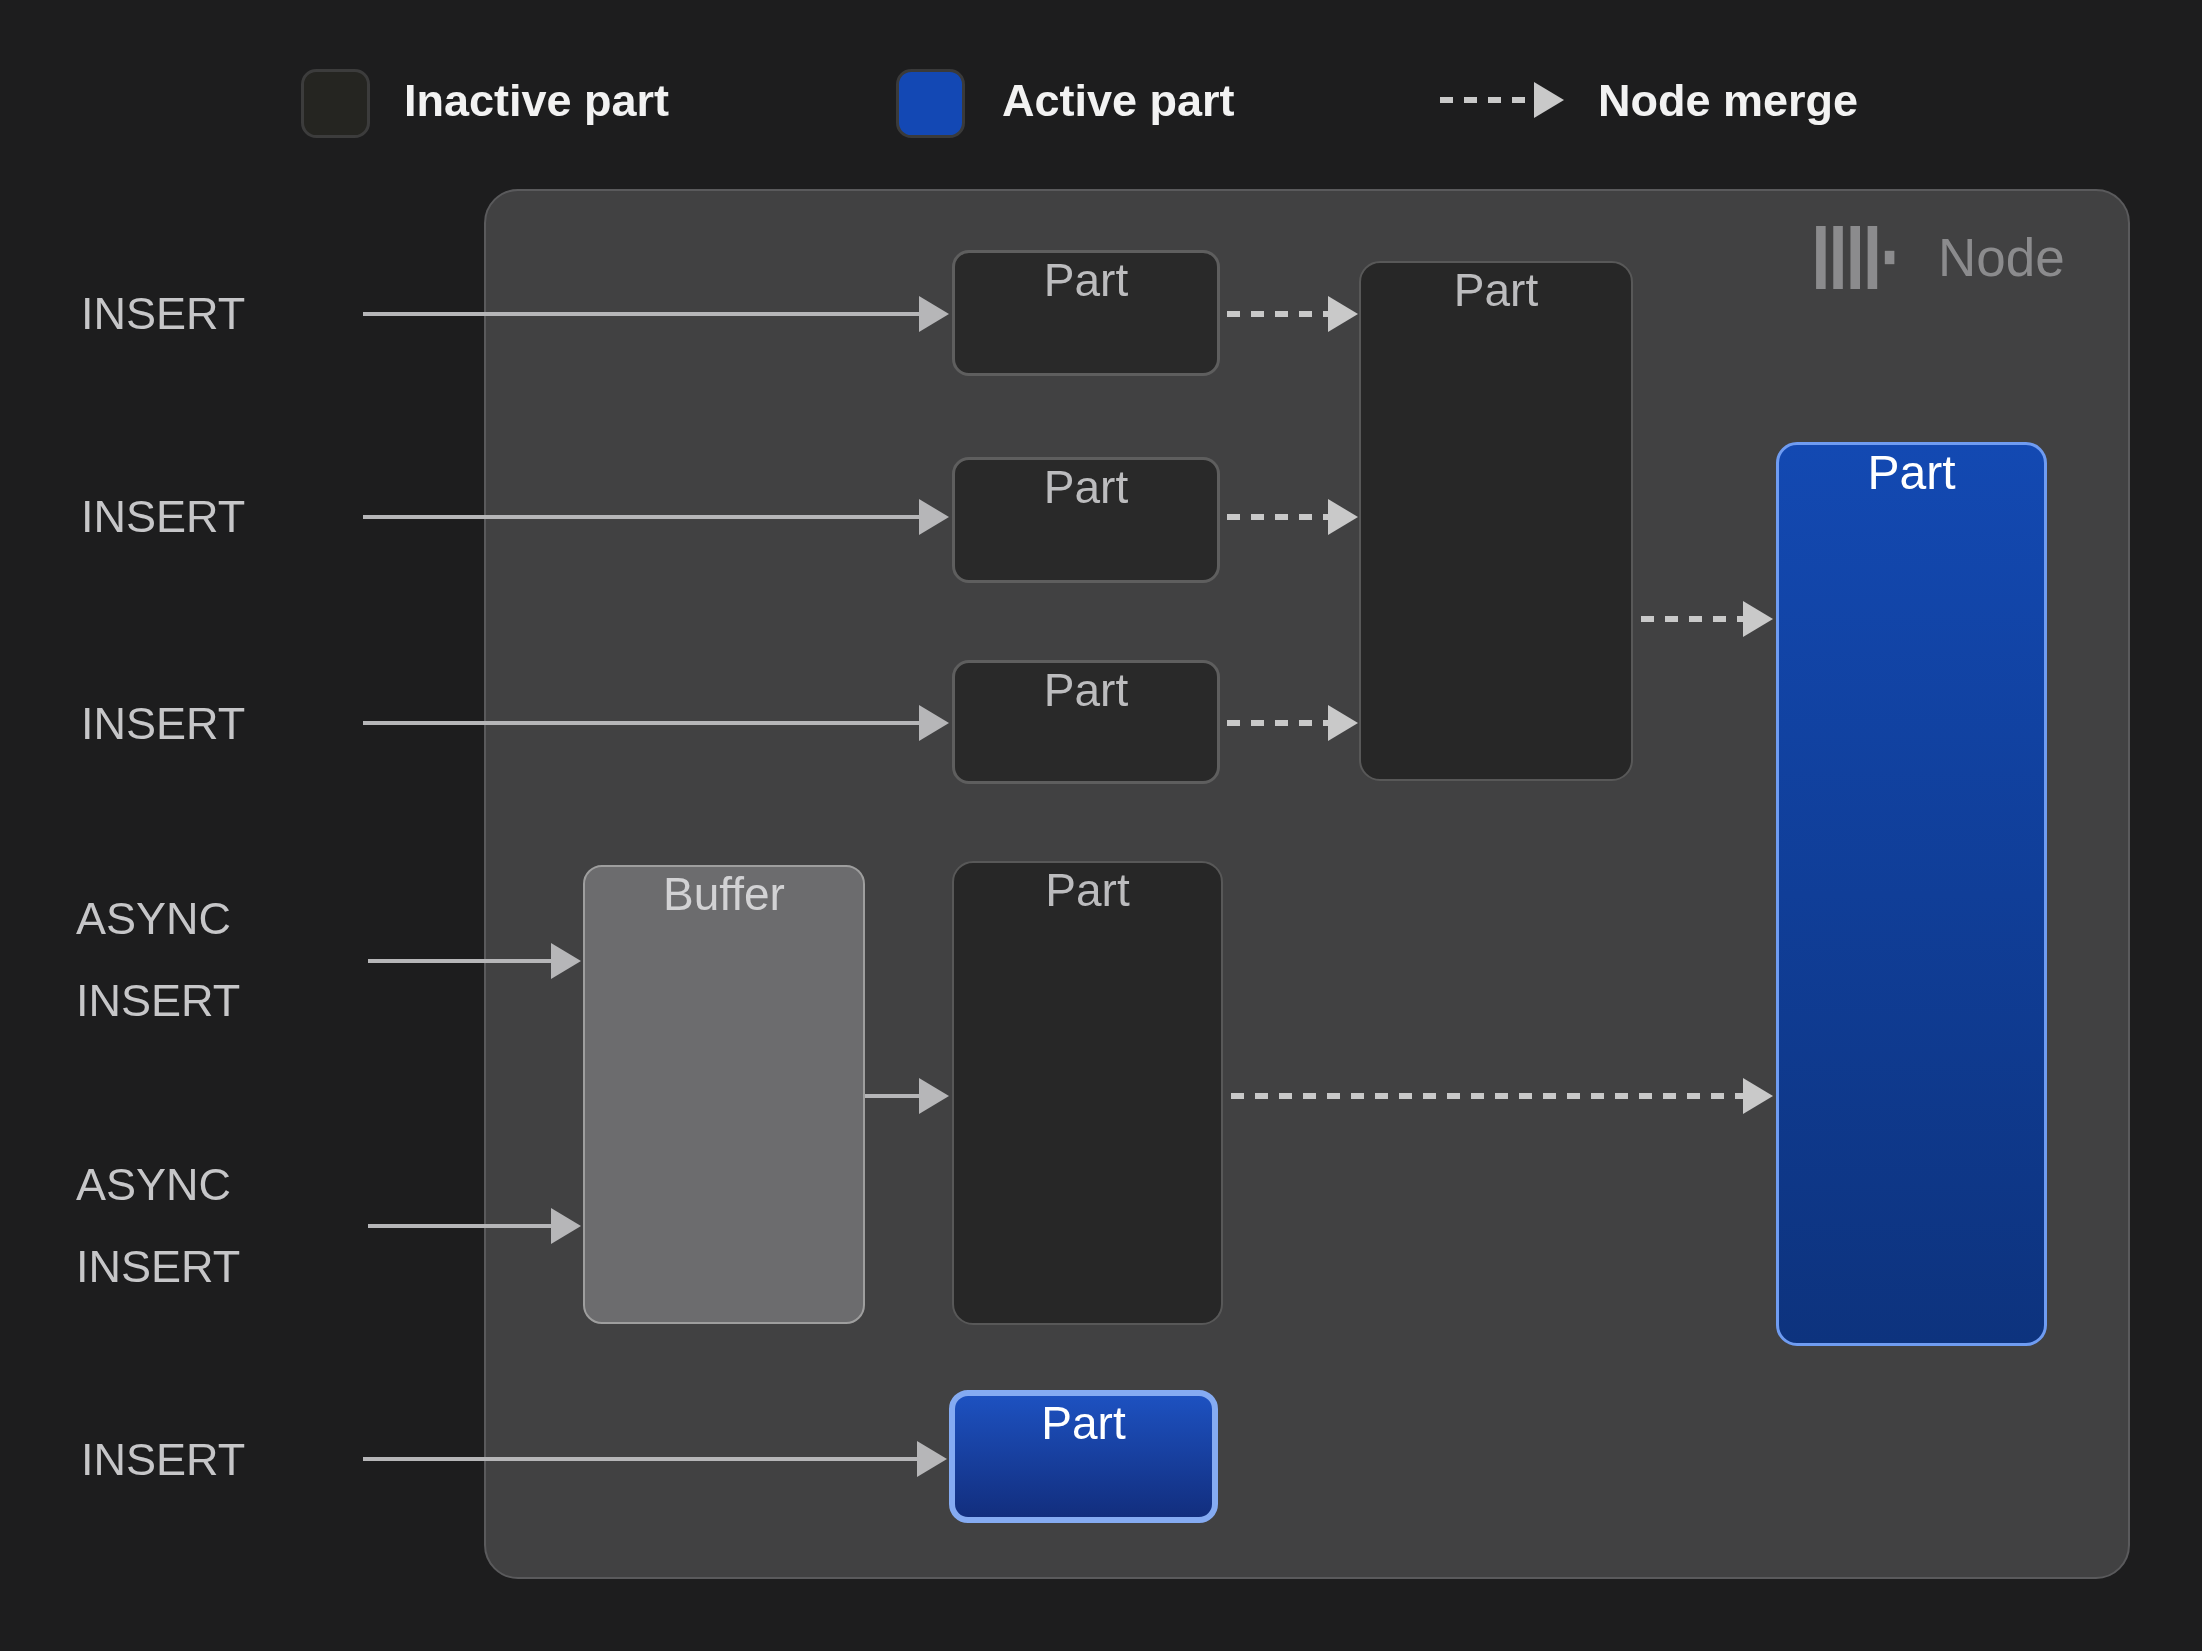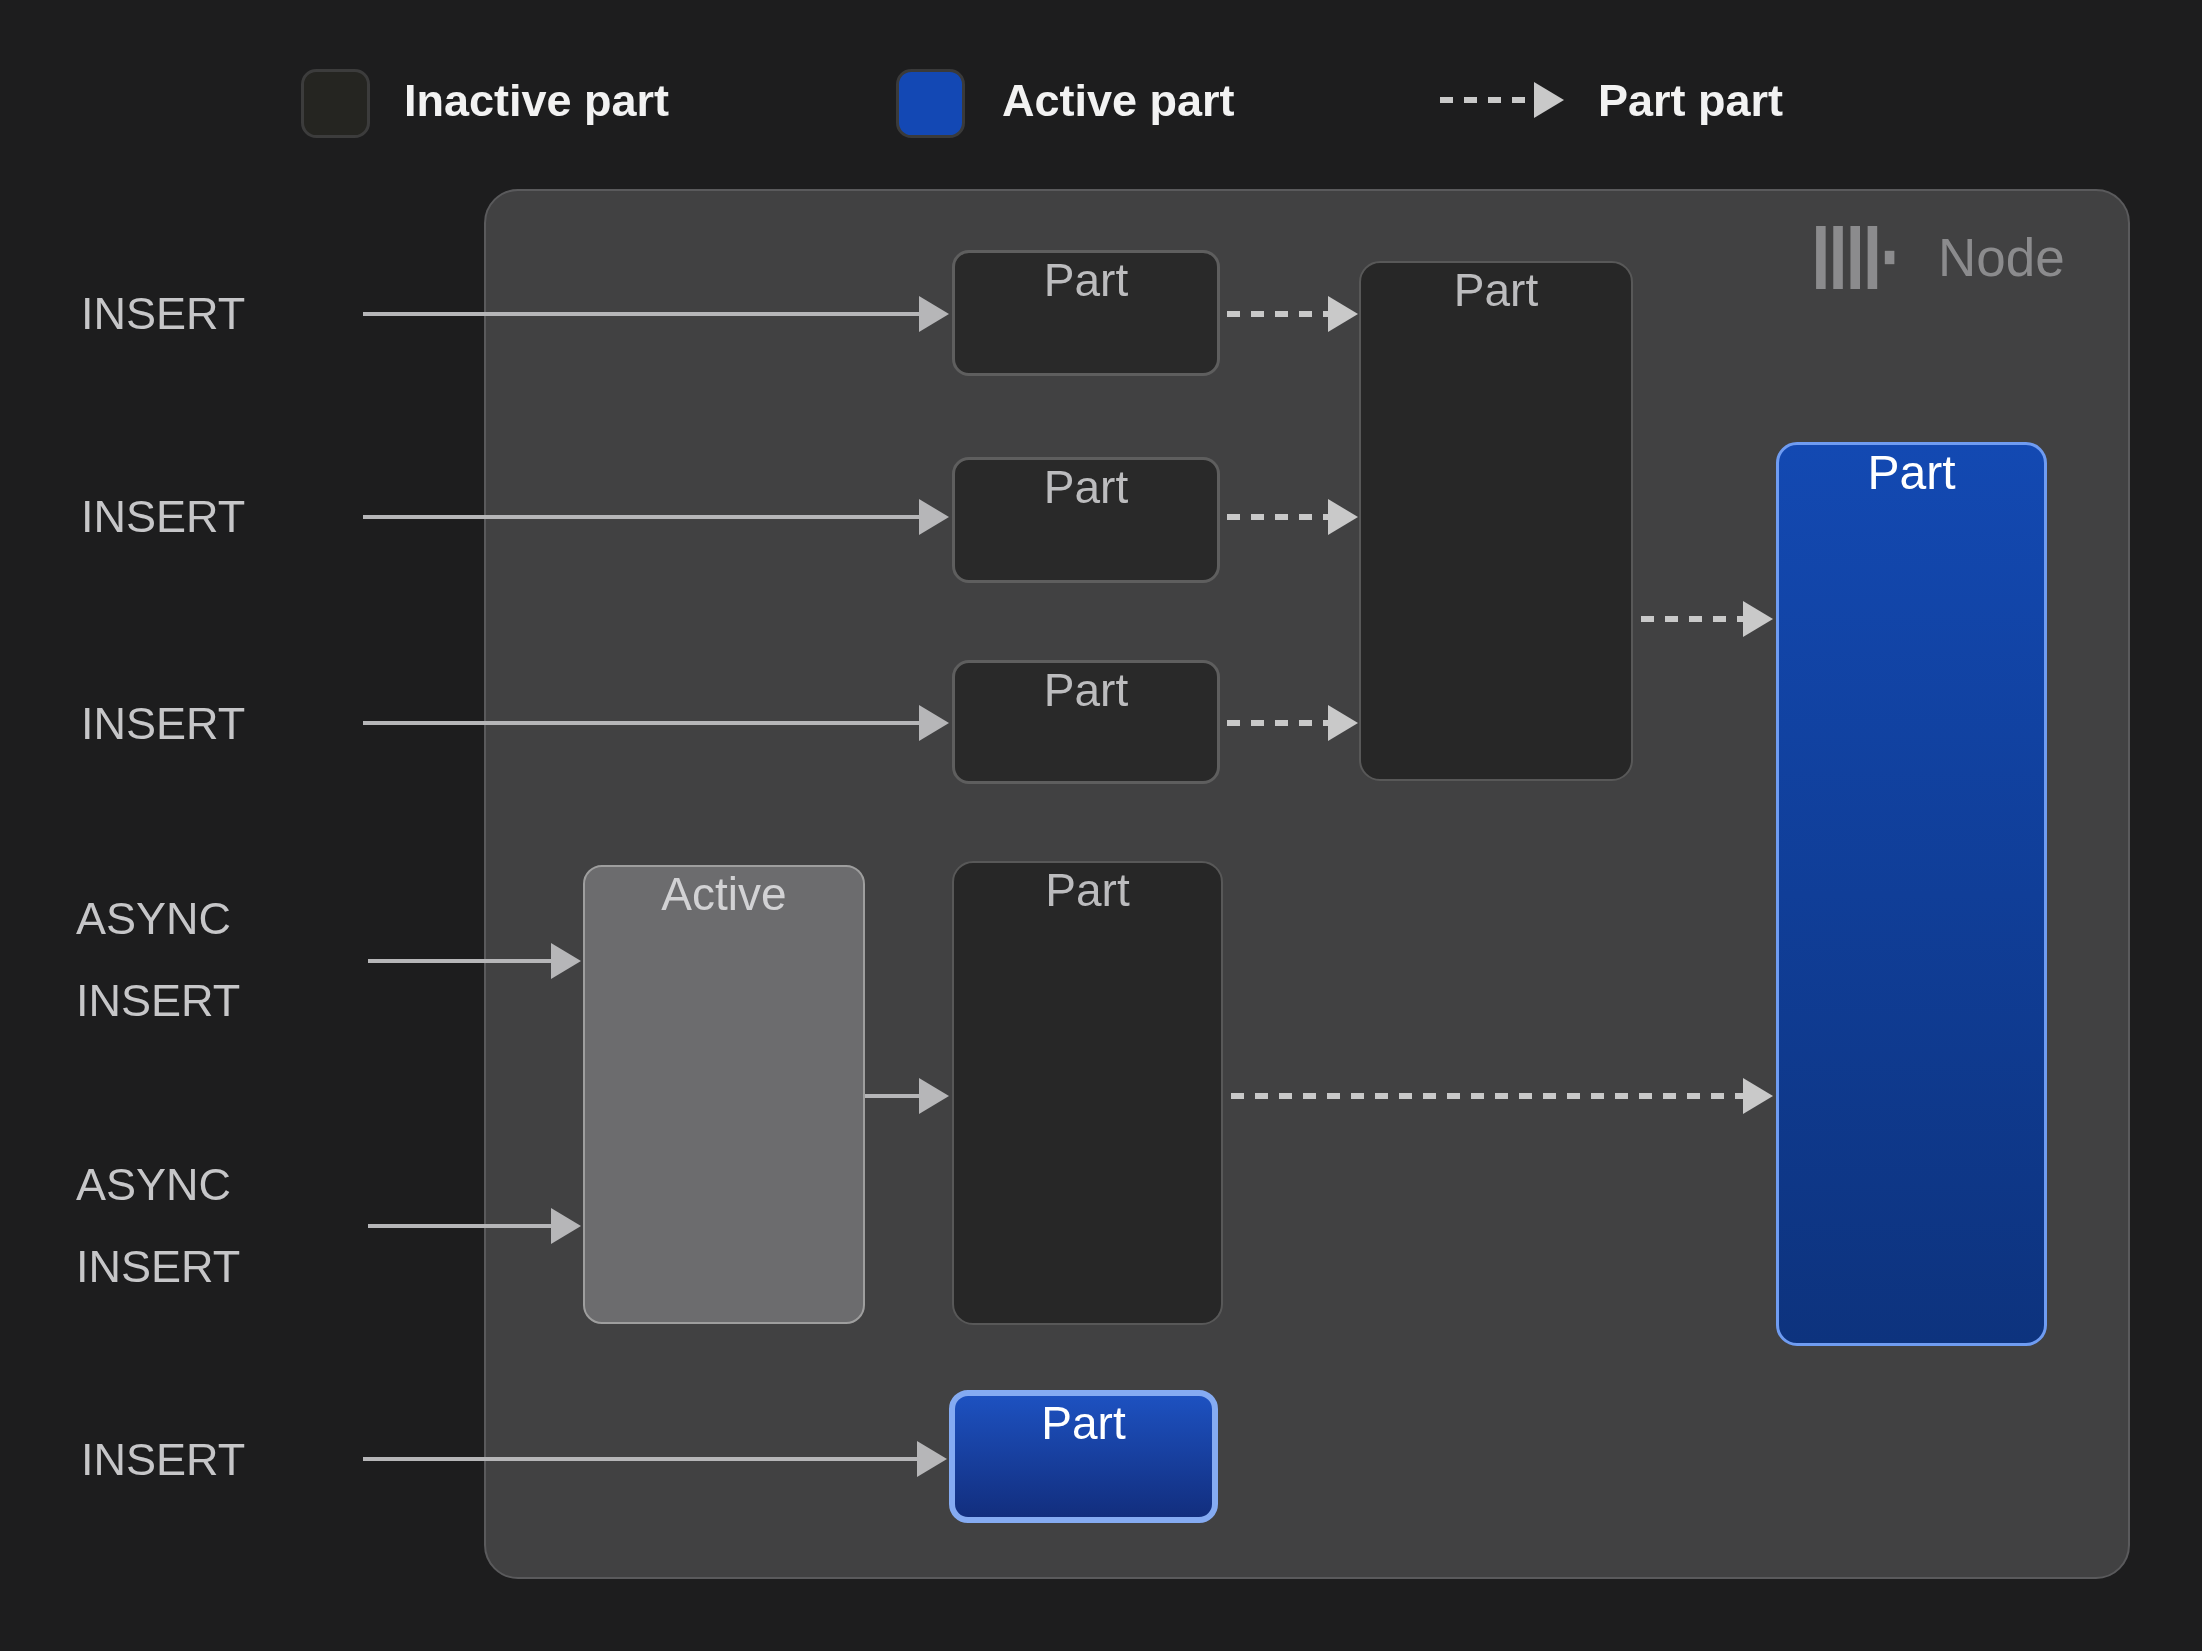--- a/index.html
+++ b/index.html
@@ -82,21 +82,21 @@
 
 <div class="abs" style="left:896px;top:69px;">
   <div class="legend-swatch active"></div>
 </div>
 <div class="abs legend-label" style="left:1002px;top:69px;">Active part</div>
 
 <div class="abs arrow" style="left:1440px;top:82px;">
   <div class="line-dashed" style="width:94px;"></div>
   <div class="head dash"></div>
 </div>
-<div class="abs legend-label" style="left:1598px;top:69px;">Part part</div>
+<div class="abs legend-label" style="left:1598px;top:69px;">Node merge</div>
 
 <div class="abs node"></div>
 
 <div class="abs node-header">
   <svg width="88" height="63" viewBox="0 0 92 66">
     <rect x="0" y="0" width="10" height="66" fill="#8b8b8d"></rect>
     <rect x="18" y="0" width="10" height="66" fill="#8b8b8d"></rect>
     <rect x="36" y="0" width="10" height="66" fill="#8b8b8d"></rect>
     <rect x="54" y="0" width="10" height="66" fill="#8b8b8d"></rect>
     <rect x="72" y="26" width="10" height="14" fill="#8b8b8d"></rect>
@@ -177,21 +177,21 @@
 </div>
 <div class="abs box part-dark" style="left:952px;top:660px;width:268px;height:124px;">
   <span>Part</span>
 </div>
 
 <div class="abs box part-dark-large" style="left:1359px;top:261px;width:274px;height:520px;">
   <span>Part</span>
 </div>
 
 <div class="abs box buffer-box" style="left:583px;top:865px;width:282px;height:459px;">
-  <span>Active</span>
+  <span>Buffer</span>
 </div>
 
 <div class="abs box part-dark-large" style="left:952px;top:861px;width:271px;height:464px;">
   <span>Part</span>
 </div>
 
 <div class="abs box part-blue-large" style="left:1776px;top:442px;width:271px;height:904px;">
   <span>Part</span>
 </div>
 

